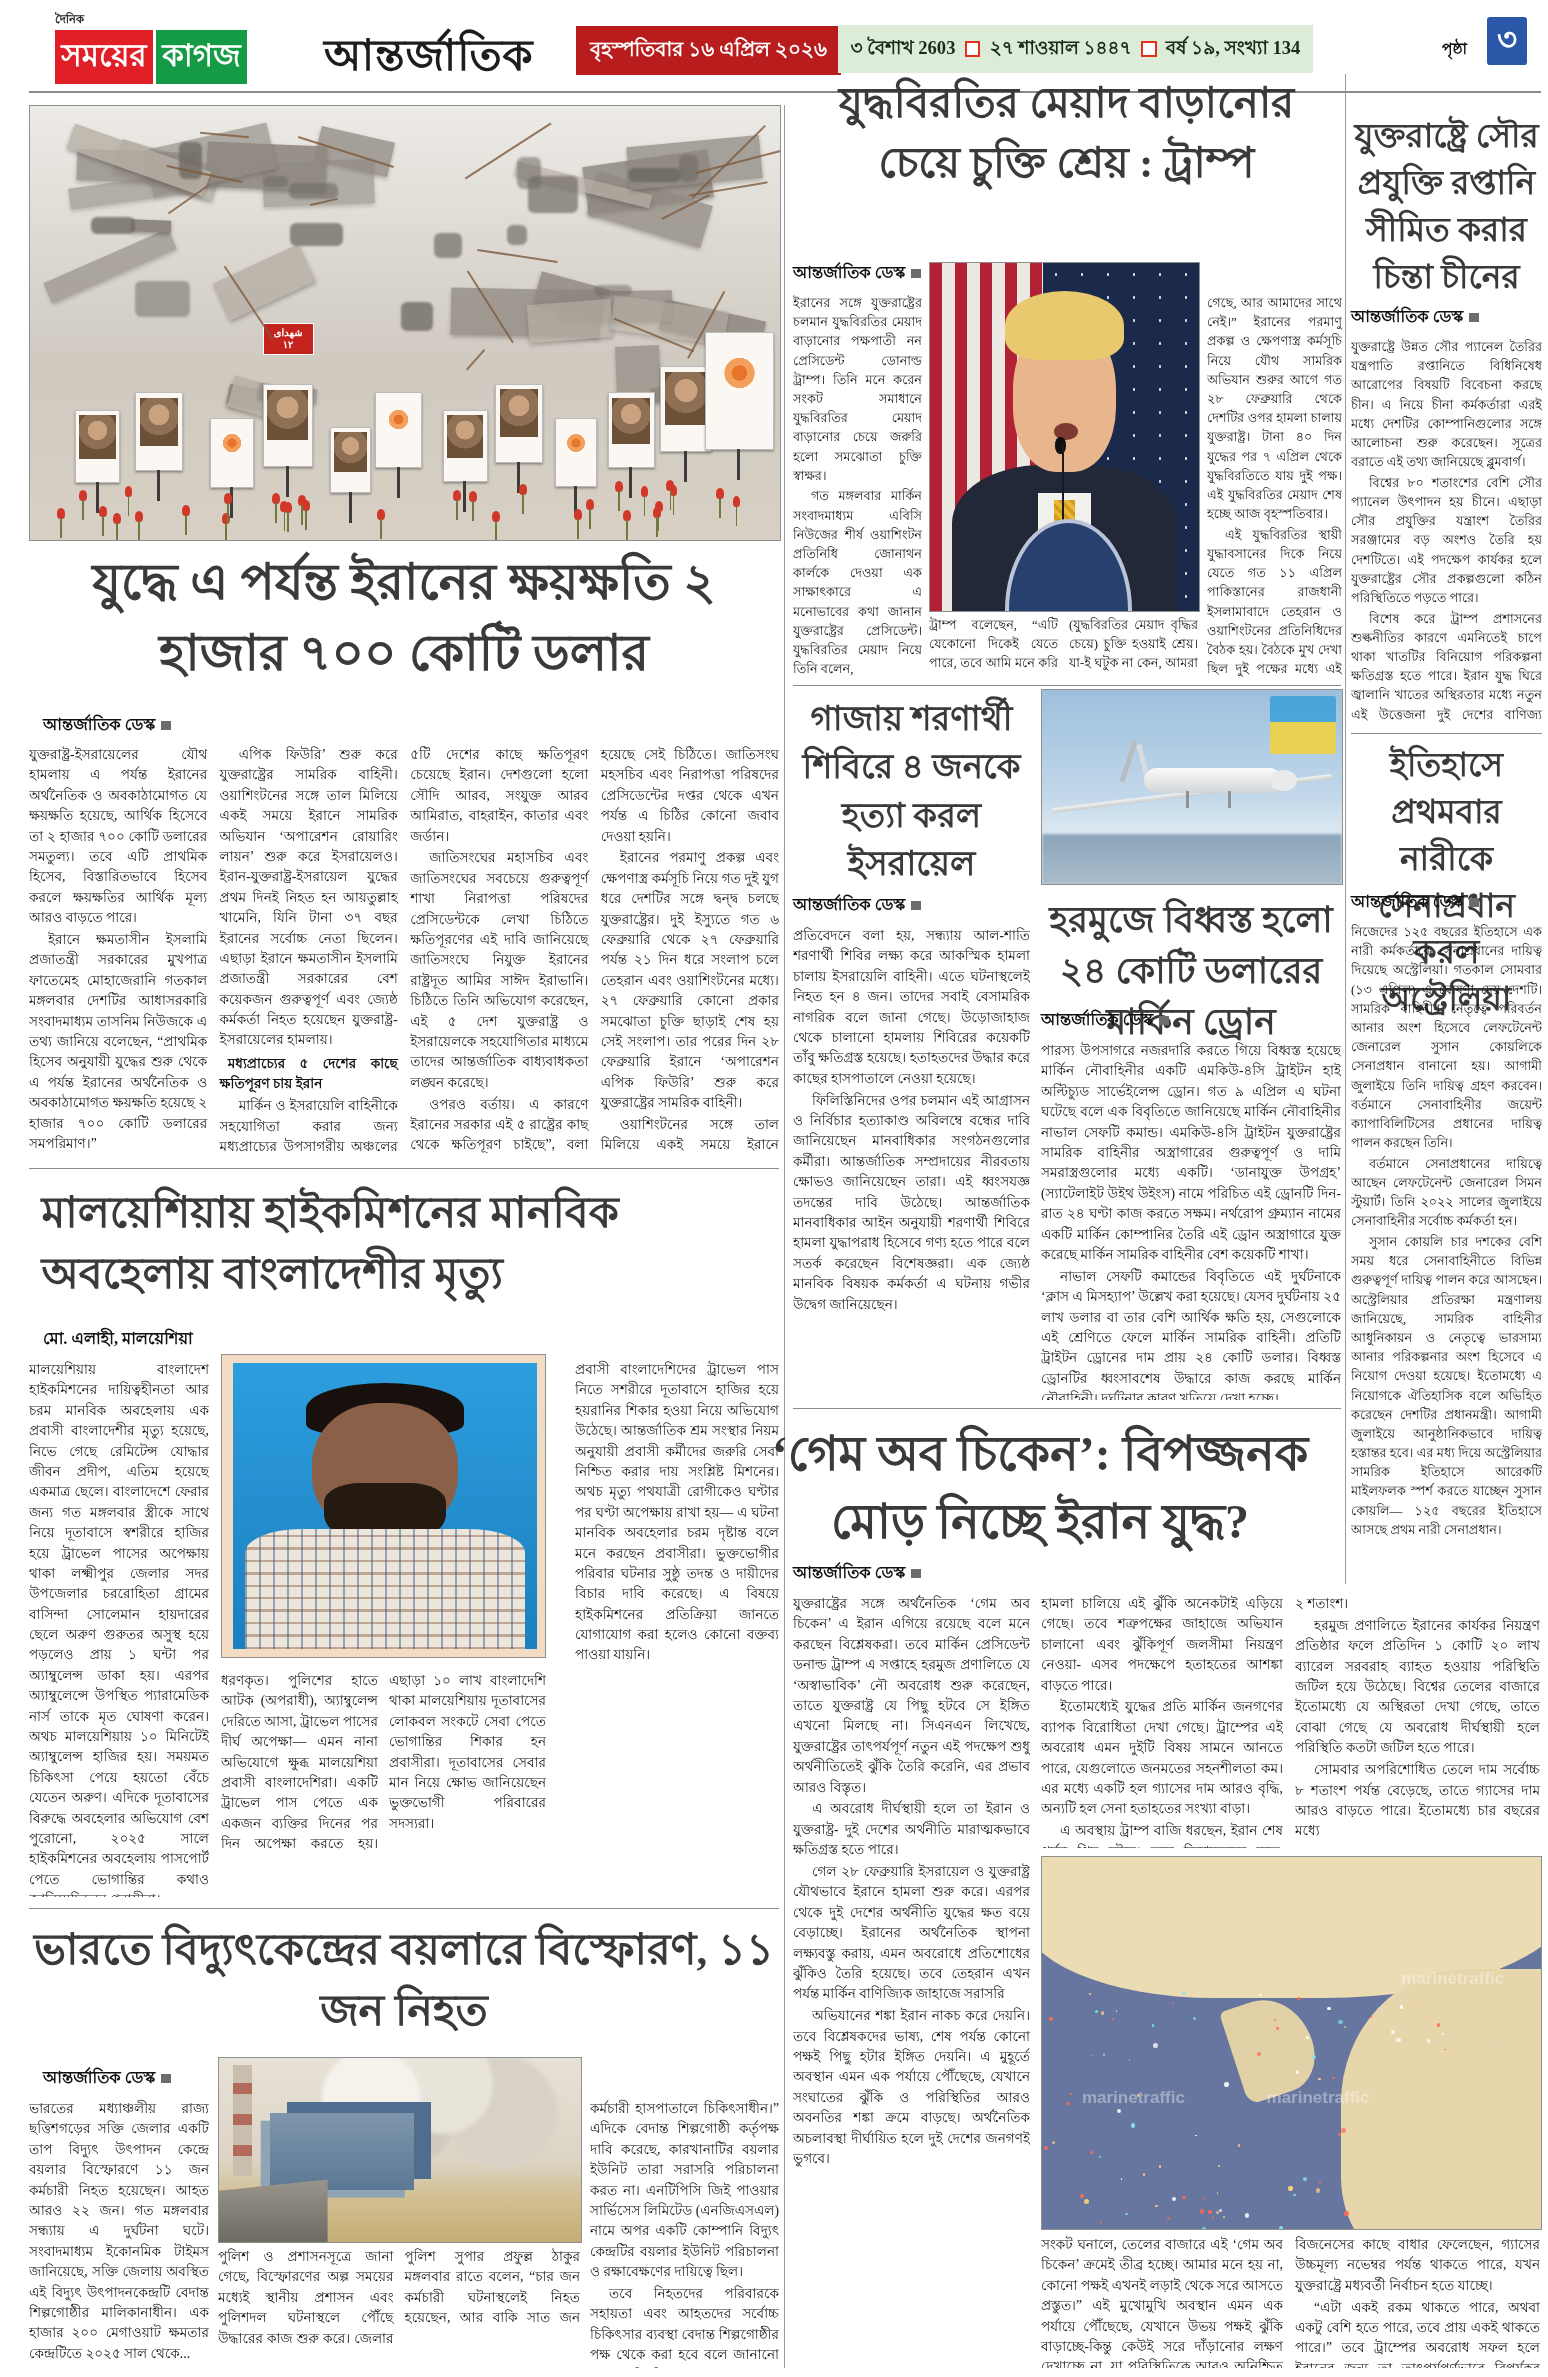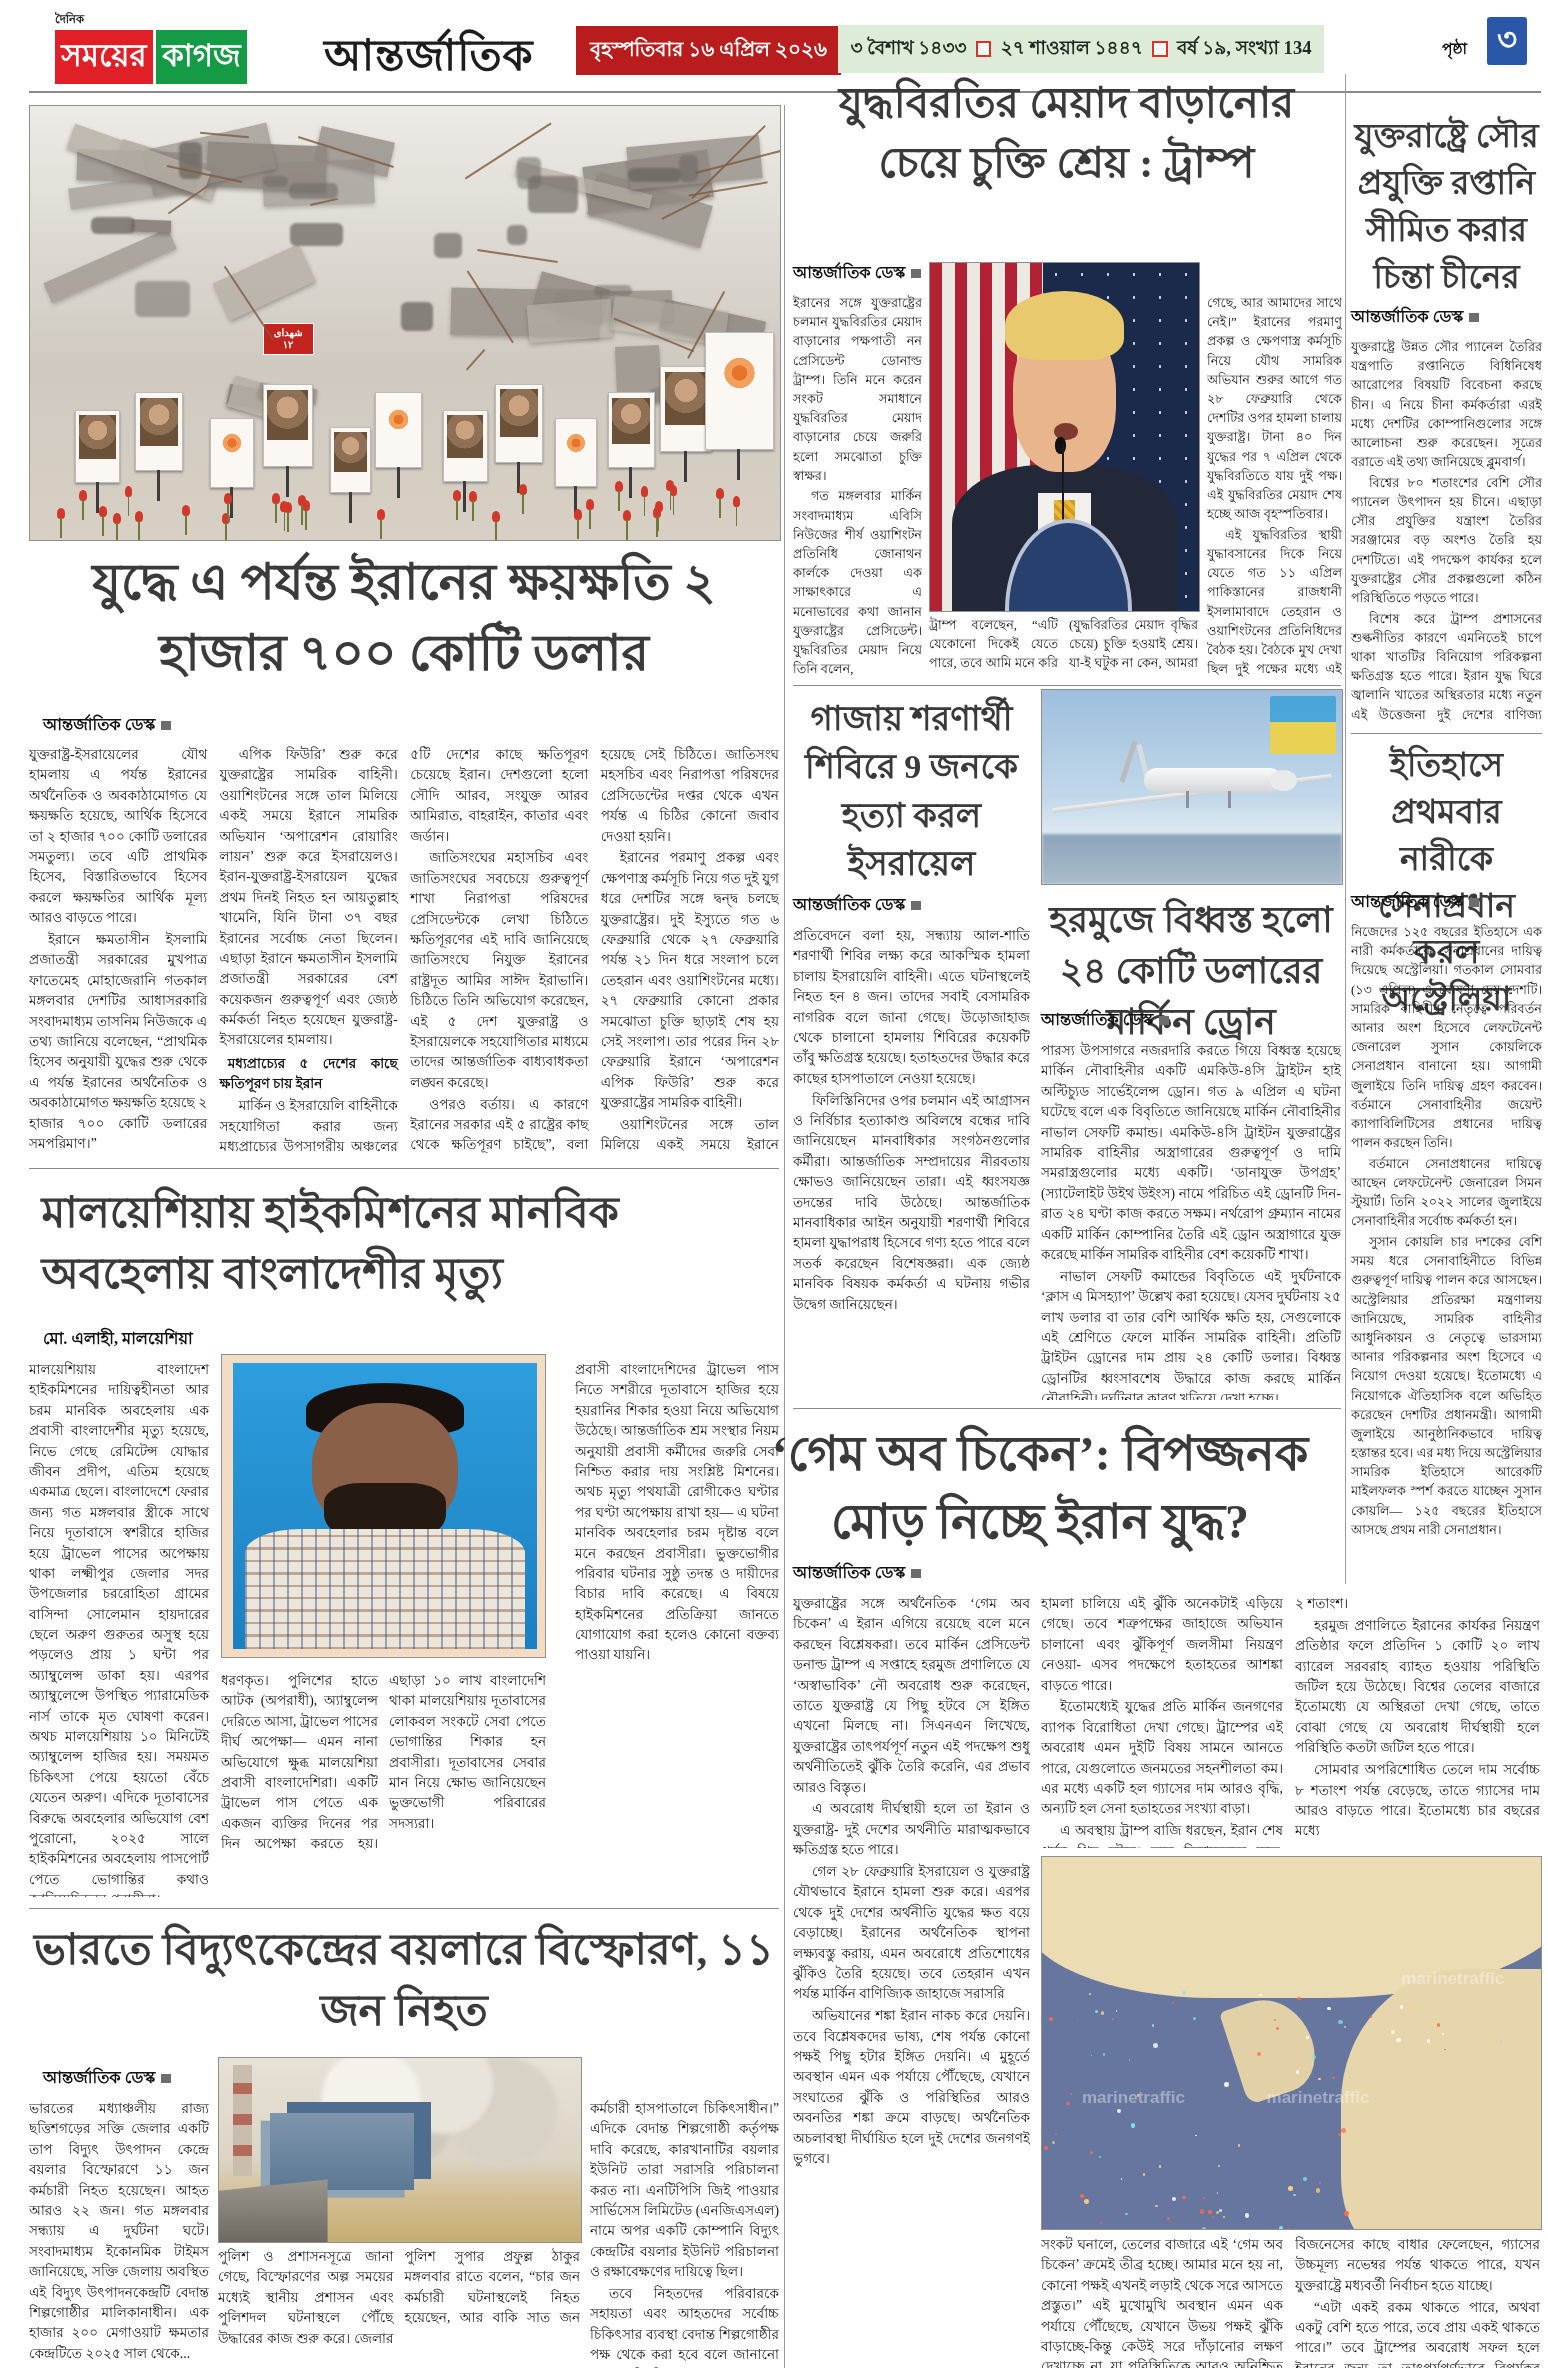--- a/index.html
+++ b/index.html
@@ -104,21 +104,21 @@
 
   <div class="abs" style="left:11px;top:11px;width:232px;margin-left:44px;">
     <div class="logo-small">দৈনিক</div>
     <div>
       <span class="logo-w1">সময়ের</span><span class="logo-w2">কাগজ</span>
     </div>
   </div>
   <div class="abs section-title" style="left:324px;top:23px;">আন্তর্জাতিক</div>
   <div class="abs datebox" style="left:576px;top:26px;">বৃহস্পতিবার ১৬ এপ্রিল ২০২৬</div>
   <div class="abs calbox" style="left:838px;top:25px;">
-    <span>৩ বৈশাখ ১৪৩৩</span>
+    <span>৩ বৈশাখ 2603</span>
     <span class="sq"></span>
     <span>২৭ শাওয়াল ১৪৪৭</span>
     <span class="sq"></span>
     <span>বর্ষ ১৯, সংখ্যা 134</span>
   </div>
   <div class="abs pagelabel" style="left:1442px;top:37px;">পৃষ্ঠা</div>
   <div class="abs pagebox" style="left:1487px;top:17px;">৩</div>
   <div class="abs hrule" style="left:29px;top:91px;width:1512px;"></div>
 
   <div class="photo" id="mainPhoto" style="left:29px;top:105px;width:750px;height:434px;">
@@ -354,21 +354,21 @@
   <div class="abs bodycol small cols2" style="left:929px;top:616px;width:269px;height:62px;overflow:hidden;">
       <p class="para">ট্রাম্প বলেছেন, “এটি যেকোনো দিকেই যেতে পারে, তবে আমি মনে করি (যুদ্ধবিরতির মেয়াদ বৃদ্ধির চেয়ে) চুক্তি হওয়াই শ্রেয়। যা-ই ঘটুক না কেন, আমরা প্রস্তুত।” (ছবি: উত্তোলিত) ভাষণ দেন প্রেসিডেন্ট।</p>
     </div>
   <div class="abs bodycol small" style="left:1207px;top:294px;width:135px;height:383px;overflow:hidden;">
       <p class="para">গেছে, আর আমাদের সাথে নেই।” ইরানের পরমাণু প্রকল্প ও ক্ষেপণাস্ত্র কর্মসূচি নিয়ে যৌথ সামরিক অভিযান শুরুর আগে গত ২৮ ফেব্রুয়ারি থেকে দেশটির ওপর হামলা চালায় যুক্তরাষ্ট্র। টানা ৪০ দিন যুদ্ধের পর ৭ এপ্রিল থেকে যুদ্ধবিরতিতে যায় দুই পক্ষ। এই যুদ্ধবিরতির মেয়াদ শেষ হচ্ছে আজ বৃহস্পতিবার।</p>
       <p class="para">এই যুদ্ধবিরতির স্থায়ী যুদ্ধাবসানের দিকে নিয়ে যেতে গত ১১ এপ্রিল পাকিস্তানের রাজধানী ইসলামাবাদে তেহরান ও ওয়াশিংটনের প্রতিনিধিদের বৈঠক হয়। বৈঠকে মুখ দেখা ছিল দুই পক্ষের মধ্যে এই প্রথম কোনো সরাসরি সমঝোতা চেষ্টা।</p>
     </div>
 
   <div class="abs hrule" style="left:793px;top:685px;width:548px;height:0.8px;"></div>
 
-  <div class="abs headline" style="left:793px;top:695px;width:237px;font-size:34px;">গাজায় শরণার্থী শিবিরে 9 জনকে হত্যা করল ইসরায়েল</div>
+  <div class="abs headline" style="left:793px;top:695px;width:237px;font-size:34px;">গাজায় শরণার্থী শিবিরে ৪ জনকে হত্যা করল ইসরায়েল</div>
   <div class="abs byline" style="left:793px;top:892px;">
     <span>আন্তর্জাতিক ডেস্ক</span>
       <span class="bsq"></span>
   </div>
   <div class="abs bodycol" style="left:793px;top:926px;width:237px;height:474px;overflow:hidden;">
       <p class="para">প্রতিবেদনে বলা হয়, সন্ধ্যায় আল-শাতি শরণার্থী শিবির লক্ষ্য করে আকস্মিক হামলা চালায় ইসরায়েলি বাহিনী। এতে ঘটনাস্থলেই নিহত হন ৪ জন। তাদের সবাই বেসামরিক নাগরিক বলে জানা গেছে। উড়োজাহাজ থেকে চালানো হামলায় শিবিরের কয়েকটি তাঁবু ক্ষতিগ্রস্ত হয়েছে। হতাহতদের উদ্ধার করে কাছের হাসপাতালে নেওয়া হয়েছে।</p>
       <p class="para">ফিলিস্তিনিদের ওপর চলমান এই আগ্রাসন ও নির্বিচার হত্যাকাণ্ড অবিলম্বে বন্ধের দাবি জানিয়েছেন মানবাধিকার সংগঠনগুলোর কর্মীরা। আন্তর্জাতিক সম্প্রদায়ের নীরবতায় ক্ষোভও জানিয়েছেন তারা। এই ধ্বংসযজ্ঞ তদন্তের দাবি উঠেছে। আন্তর্জাতিক মানবাধিকার আইন অনুযায়ী শরণার্থী শিবিরে হামলা যুদ্ধাপরাধ হিসেবে গণ্য হতে পারে বলে সতর্ক করেছেন বিশেষজ্ঞরা। এক জ্যেষ্ঠ মানবিক বিষয়ক কর্মকর্তা এ ঘটনায় গভীর উদ্বেগ জানিয়েছেন।</p>
     </div>
 
   <div class="photo" style="left:1041px;top:689px;width:300px;height:194px;">

